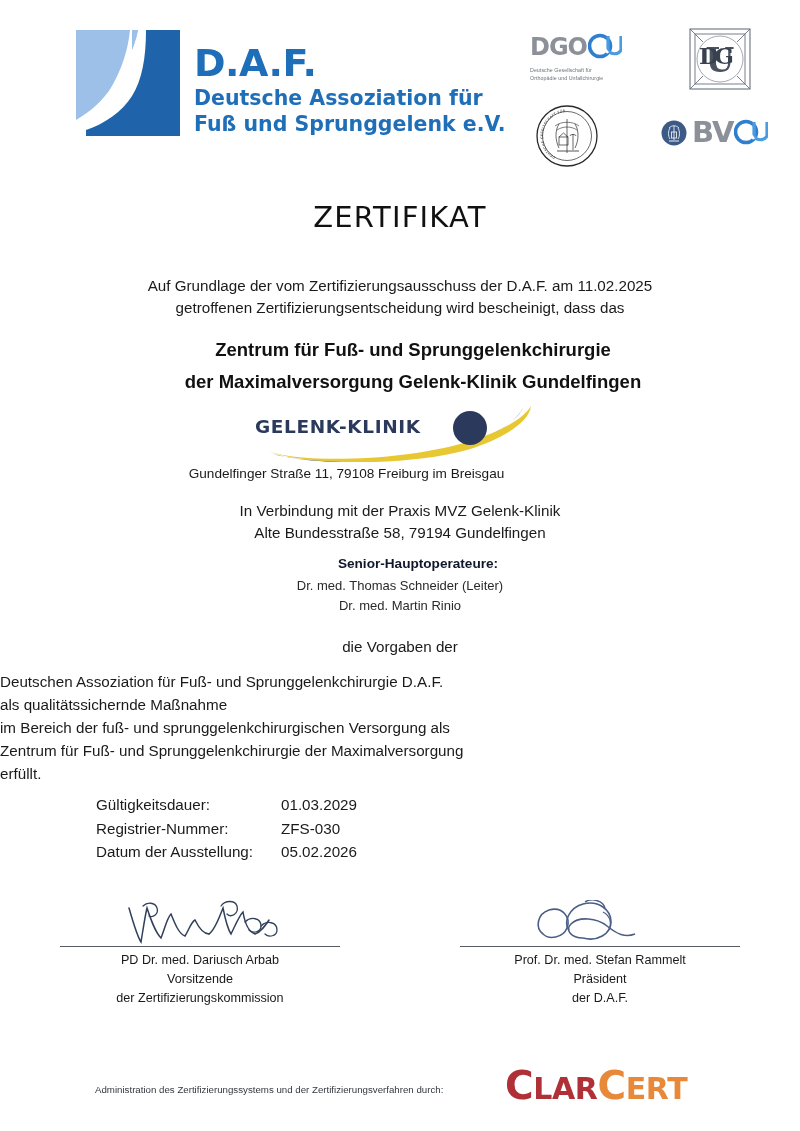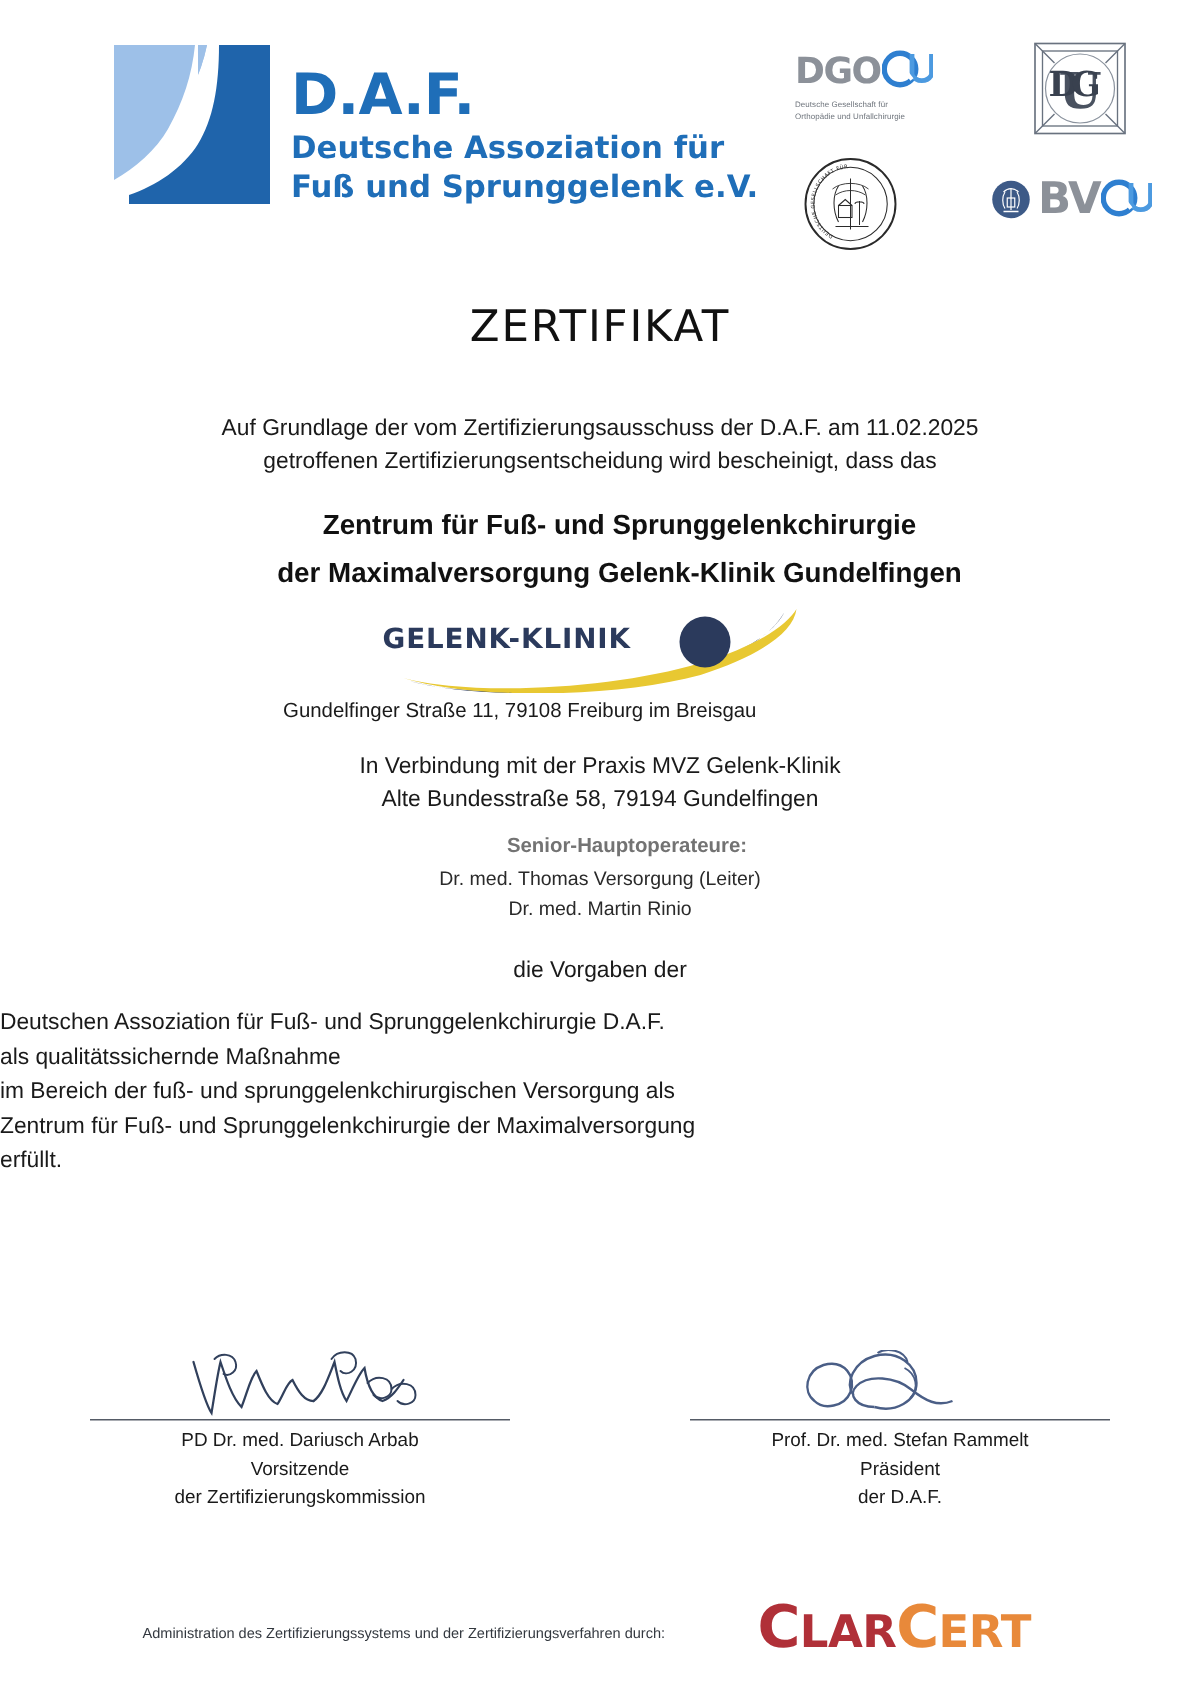--- a/index.html
+++ b/index.html
@@ -242,21 +242,21 @@
   .operators {
     position: absolute;
     top: 556px;
     left: 0;
     width: 800px;
     text-align: center;
   }
   .operators-head {
     font-size: 13.6px;
     font-weight: bold;
-    color: #737373;
+    color: #0f172a;
     margin-bottom: 5px;
     padding-left: 36px;
   }
   .operators-name {
     font-size: 13px;
     color: #2a2a2a;
     line-height: 1.52;
   }
 
   .vorgaben {
@@ -480,34 +480,48 @@
 
   <div class="gk-address">Gundelfinger Straße 11, 79108 Freiburg im Breisgau</div>
 
   <div class="praxis">
     <div>In Verbindung mit der Praxis MVZ Gelenk-Klinik</div>
     <div>Alte Bundesstraße 58, 79194 Gundelfingen</div>
   </div>
 
   <div class="operators">
     <div class="operators-head">Senior-Hauptoperateure:</div>
-    <div class="operators-name">Dr. med. Thomas Versorgung (Leiter)</div>
+    <div class="operators-name">Dr. med. Thomas Schneider (Leiter)</div>
     <div class="operators-name">Dr. med. Martin Rinio</div>
   </div>
 
   <div class="vorgaben">die Vorgaben der</div>
 
   <div class="statement">
     <div>Deutschen Assoziation für Fuß- und Sprunggelenkchirurgie D.A.F.</div>
     <div>als qualitätssichernde Maßnahme</div>
     <div>im Bereich der fuß- und sprunggelenkchirurgischen Versorgung als</div>
     <div>Zentrum für Fuß- und Sprunggelenkchirurgie der Maximalversorgung</div>
     <div>erfüllt.</div>
   </div>
 
+  <div class="fields">
+    <div class="field-row">
+      <span class="field-label">Gültigkeitsdauer:</span>
+      <span class="field-value">01.03.2029</span>
+    </div>
+    <div class="field-row">
+      <span class="field-label">Registrier-Nummer:</span>
+      <span class="field-value">ZFS-030</span>
+    </div>
+    <div class="field-row">
+      <span class="field-label">Datum der Ausstellung:</span>
+      <span class="field-value">05.02.2026</span>
+    </div>
+  </div>
 
   <div class="signatures">
 
     <div class="sig-block">
       <div class="sig-ink">
         <svg width="230" height="46" viewBox="0 0 230 46">
           <path d="M44,8 C48,22 52,36 56,42 C58,30 60,16 62,8 C66,20 70,32 76,38 C80,28 82,18 86,14 C90,24 94,34 100,36 C104,30 106,22 110,20 C114,28 118,34 124,34" fill="none" stroke="#31405c" stroke-width="1.5" stroke-linecap="round"></path>
           <path d="M124,34 C130,30 134,18 138,8 C140,18 142,28 146,34 C150,26 154,16 158,12 C160,24 164,32 170,34 C176,32 180,26 184,20" fill="none" stroke="#31405c" stroke-width="1.5" stroke-linecap="round"></path>
           <path d="M58,6 C62,2 70,2 72,8 C74,14 68,18 64,16" fill="none" stroke="#31405c" stroke-width="1.3" stroke-linecap="round"></path>
           <path d="M136,6 C140,0 150,0 152,6 C154,14 146,18 142,14" fill="none" stroke="#31405c" stroke-width="1.3" stroke-linecap="round"></path>

